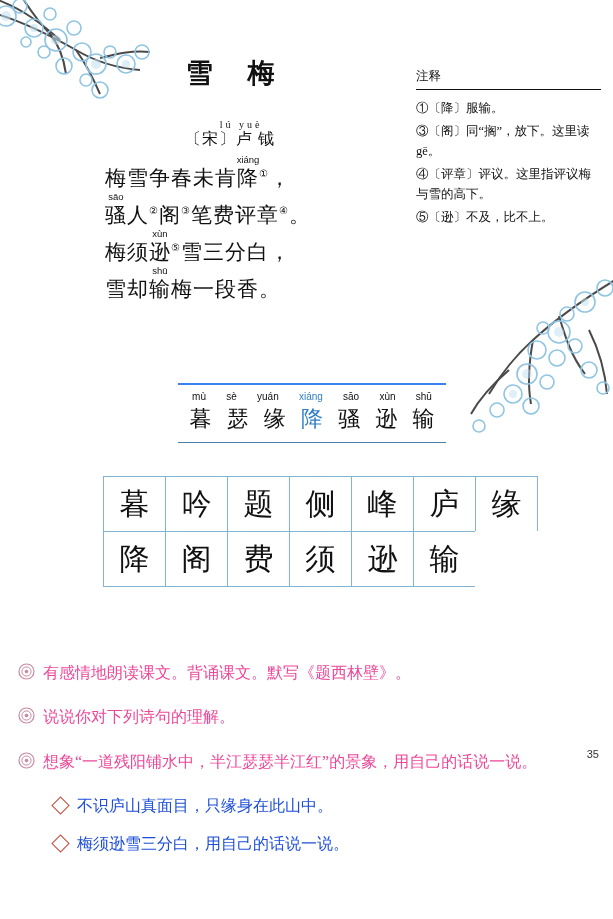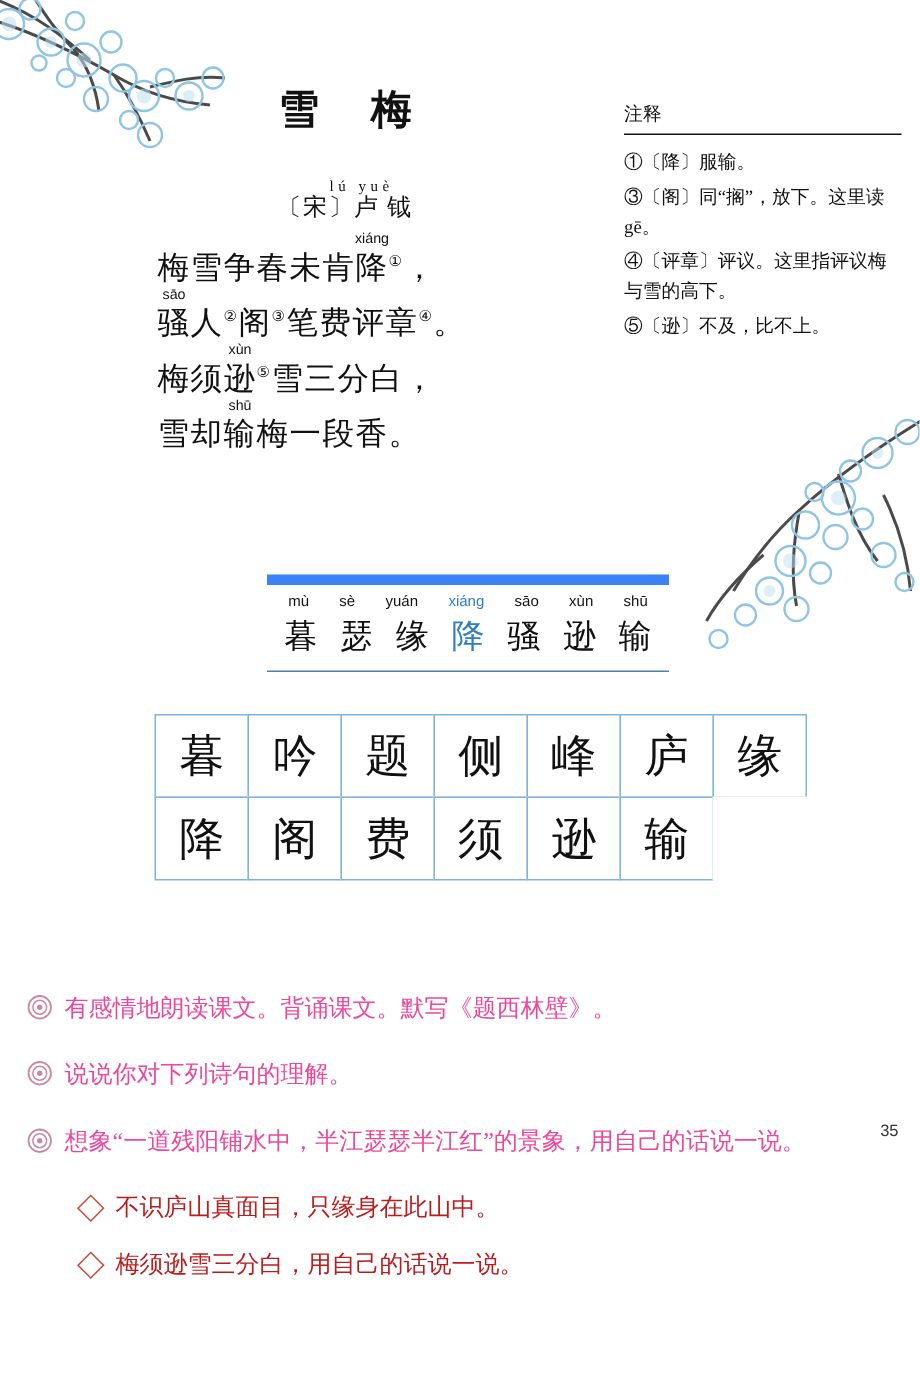--- a/index.html
+++ b/index.html
@@ -118,21 +118,21 @@
     margin-bottom: 4px;
     text-indent: 0;
   }
 
   
   .word-strip {
     position: absolute;
     left: 178px;
     top: 383px;
     width: 260px;
-    border-top: 7px solid #3b82f6;
+    border-top: 2px solid #3b82f6;
     border-bottom: 1px solid #4b7fa8;
     padding: 6px 4px 8px 4px;
     text-align: center;
   }
   .strip-pinyin {
     font-size: 10px;
     color: #111;
     font-family: "Liberation Sans", sans-serif;
     display: flex;
     justify-content: space-around;
@@ -214,21 +214,21 @@
     width: 11px;
     height: 11px;
     margin-right: 10px;
     margin-top: 6px;
     transform: rotate(45deg);
     border: 1.4px solid #c94a3a;
   }
   .sub-text {
     font-size: 16px;
     line-height: 1.6;
-    color: #b91c1c;
+    color: #1d4ed8;
   }
 
   .page-number {
     position: absolute;
     right: 14px;
     bottom: 8px;
     font-size: 11px;
     color: #333;
     font-family: "Liberation Sans", sans-serif;
   }

